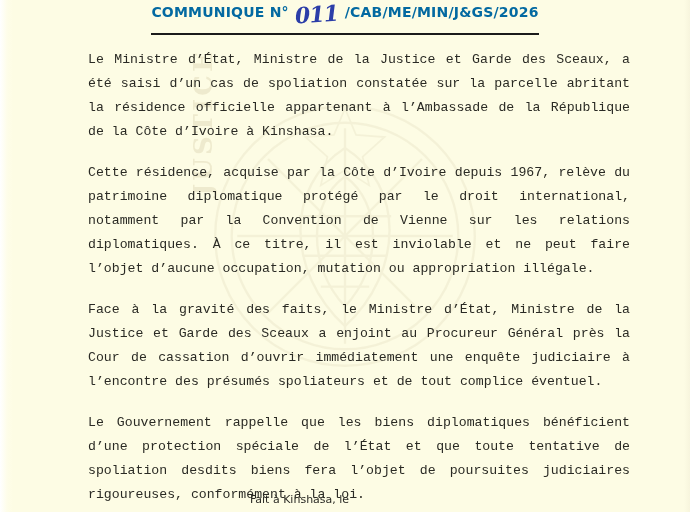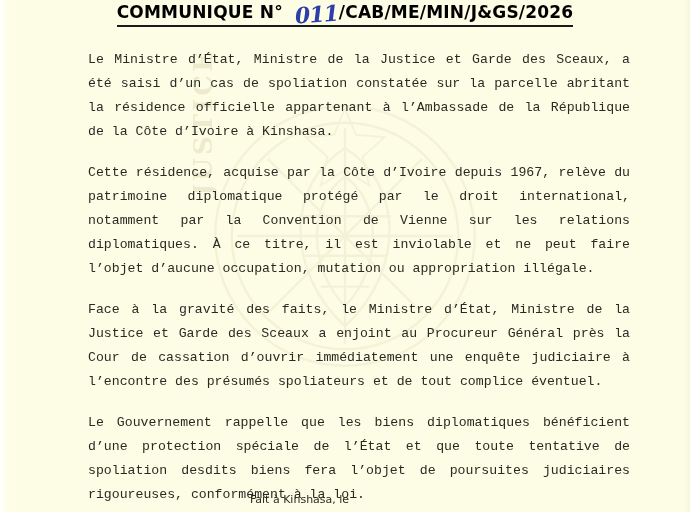--- a/index.html
+++ b/index.html
@@ -82,25 +82,25 @@
     position: absolute;
     left: 0;
     top: 2px;
     width: 690px;
     text-align: center;
   }
   .title {
     display: inline-block;
     position: relative;
     font-family: "DejaVu Sans", sans-serif;
-    font-size: 17px;
+    font-size: 14px;
     font-weight: bold;
     letter-spacing: 0.2px;
-    color: #000000;
-    padding-bottom: 3px;
+    color: #0369a1;
+    padding-bottom: 13px;
     border-bottom: 2.6px solid #1b1b1b;
     white-space: nowrap;
   }
   .title .ref-slot {
     display: inline-block;
     width: 56px;
     vertical-align: baseline;
   }
 
   

